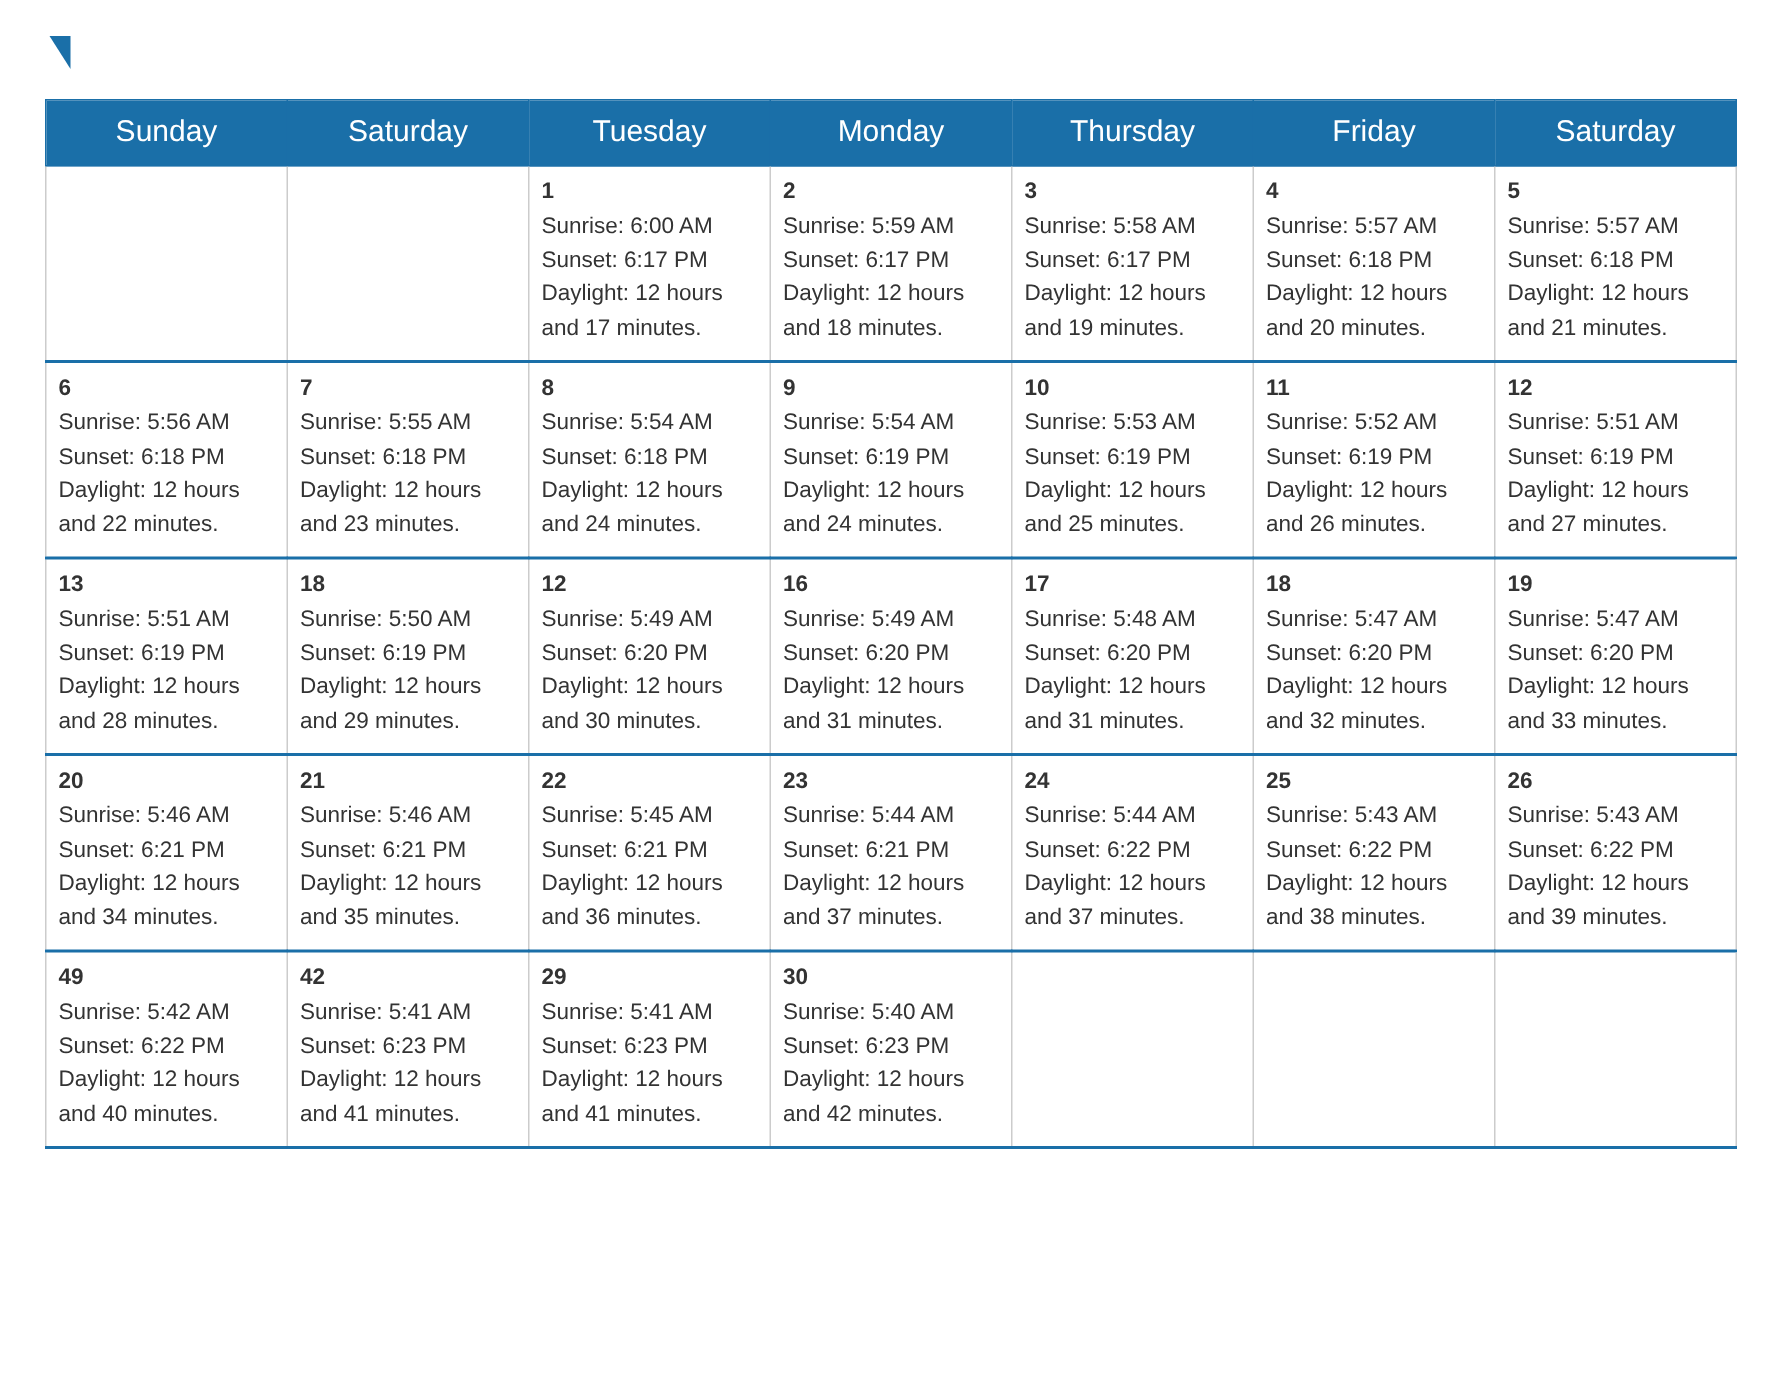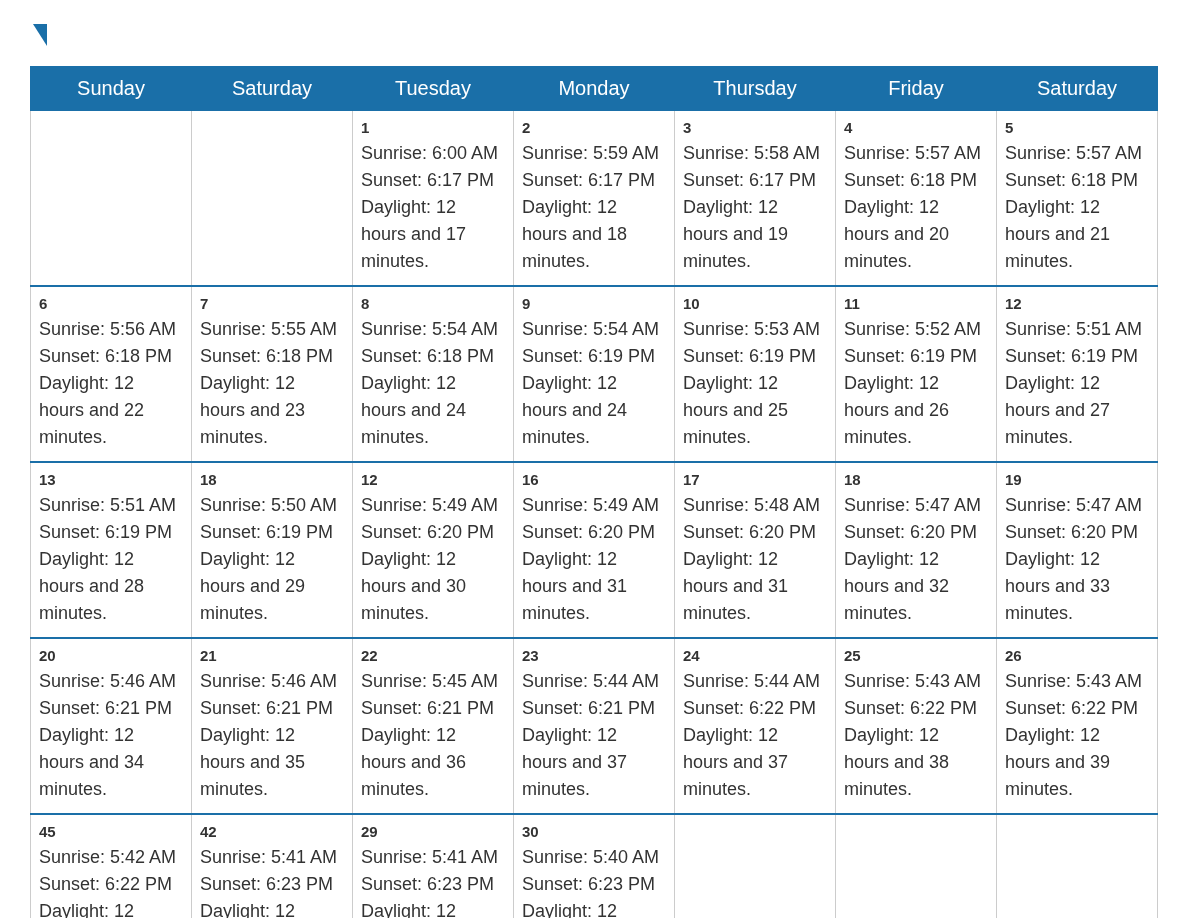--- a/index.html
+++ b/index.html
@@ -80,21 +80,21 @@
       color: #333;
     }
     .day-number {
       font-size: 15px;
       font-weight: bold;
       color: #333;
       display: block;
       margin-bottom: 4px;
     }
     .day-detail {
-      font-size: 18px;
+      font-size: 15px;
       color: #333;
       line-height: 1.5;
     }
     .empty-cell {
       background: #fff;
     }
     tbody tr td:first-child .day-number,
     tbody tr td .day-number {
       color: #333;
     }
@@ -242,21 +242,21 @@
           <span class="day-number">25</span>
           <div class="day-detail">Sunrise: 5:43 AM<br>Sunset: 6:22 PM<br>Daylight: 12 hours and 38 minutes.</div>
         </td>
         <td>
           <span class="day-number">26</span>
           <div class="day-detail">Sunrise: 5:43 AM<br>Sunset: 6:22 PM<br>Daylight: 12 hours and 39 minutes.</div>
         </td>
       </tr>
       <tr>
         <td>
-          <span class="day-number">45</span>
+          <span class="day-number">49</span>
           <div class="day-detail">Sunrise: 5:42 AM<br>Sunset: 6:22 PM<br>Daylight: 12 hours and 40 minutes.</div>
         </td>
         <td>
           <span class="day-number">42</span>
           <div class="day-detail">Sunrise: 5:41 AM<br>Sunset: 6:23 PM<br>Daylight: 12 hours and 41 minutes.</div>
         </td>
         <td>
           <span class="day-number">29</span>
           <div class="day-detail">Sunrise: 5:41 AM<br>Sunset: 6:23 PM<br>Daylight: 12 hours and 41 minutes.</div>
         </td>

